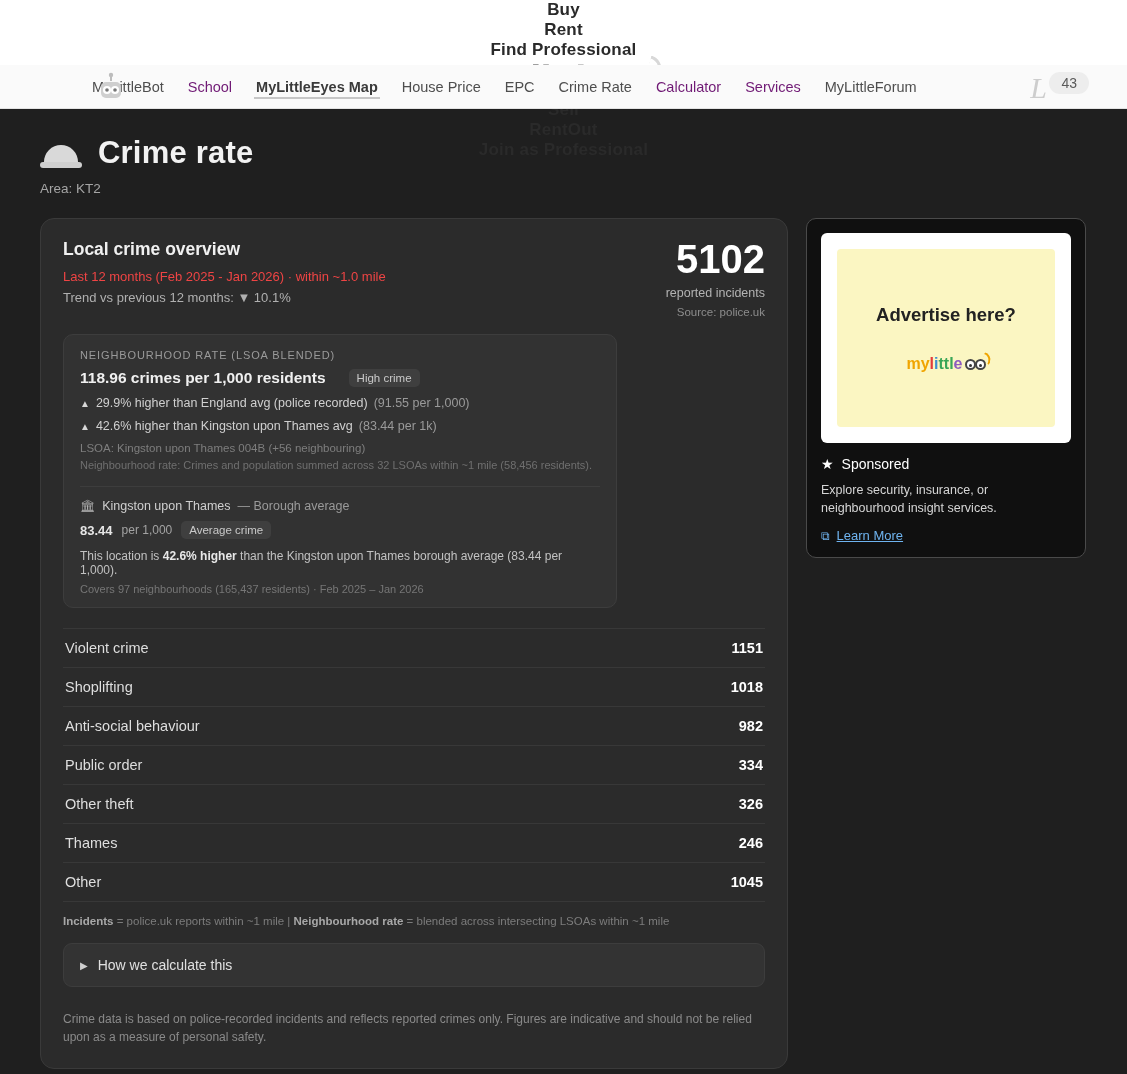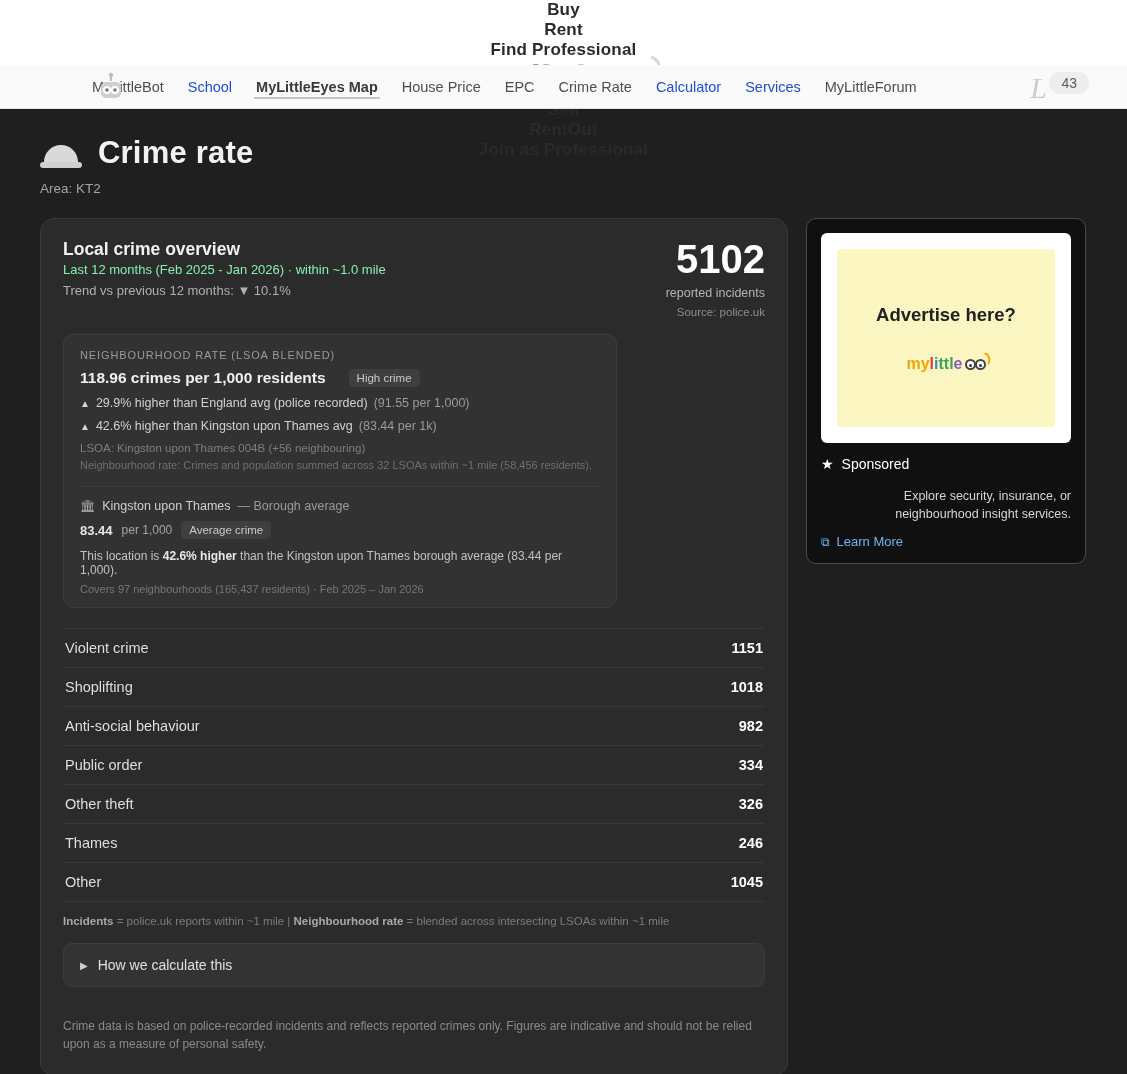--- a/index.html
+++ b/index.html
@@ -100,21 +100,21 @@
     gap: 20px;
   }
   .bot-icon {
     position: absolute;
     left: 94px;
     top: 6px;
     width: 34px; height: 34px;
   }
   .subnav-link {
     font-size: 14.5px;
-    color: #1d4ed8;
+    color: #701a75;
     white-space: nowrap;
     cursor: pointer;
     padding: 4px 2px;
   }
   .subnav-link.active {
     color: #3a3a3a;
     font-weight: bold;
     border-bottom: 2px solid #c6c6c6;
     padding-bottom: 2px;
   }
@@ -195,23 +195,23 @@
     display: flex;
     justify-content: space-between;
     align-items: flex-start;
   }
   .ov-title {
     font-size: 17.5px;
     font-weight: bold;
     color: #f0f0f0;
   }
   .ov-sub {
-    margin-top: 2px;
+    margin-top: 9px;
     font-size: 13px;
-    color: #86efac;
+    color: #ef4444;
   }
   .ov-trend {
     margin-top: 6px;
     font-size: 13px;
     color: #b0b0b0;
   }
   .big-num {
     font-size: 40px;
     font-weight: bold;
     color: #ffffff;
@@ -350,21 +350,21 @@
     font-size: 14px;
     color: #e0e0e0;
     display: flex;
     align-items: center;
     gap: 10px;
     cursor: pointer;
   }
   .accordion .caret { font-size: 10px; color: #cfcfcf; }
 
   .disclaimer {
-    margin-top: 30px;
+    margin-top: 23px;
     font-size: 12px;
     line-height: 1.5;
     color: #8a8a8a;
   }
 
   
   .ad-card {
     width: 280px;
     background: #101010;
     border: 1px solid #4a4a4a;
@@ -425,36 +425,35 @@
   .sponsored-row {
     margin-top: 13px;
     display: flex;
     align-items: center;
     gap: 8px;
     font-size: 14px;
     color: #ffffff;
   }
   .star { font-size: 14px; color: #ffffff; }
   .ad-desc {
-    margin-top: 15px;
+    margin-top: 9px;
     font-size: 12.5px;
     line-height: 1.45;
     color: #d6d6d6;
-    text-align: right;
   }
   .learn-more {
     margin-top: 11px;
     font-size: 13px;
     color: #6fb4f0;
     display: flex;
     align-items: center;
     gap: 7px;
     cursor: pointer;
   }
-  .learn-more .lbl { }
+  .learn-more .lbl { text-decoration: underline; }
   .ext-icon { font-size: 12px; }
 </style>
 </head>
 <body>
 
 <div class="topbar">
   <div class="topnav-link">Buy</div>
   <div class="topnav-link">Rent</div>
   <div class="topnav-link">Find Professional</div>
 

